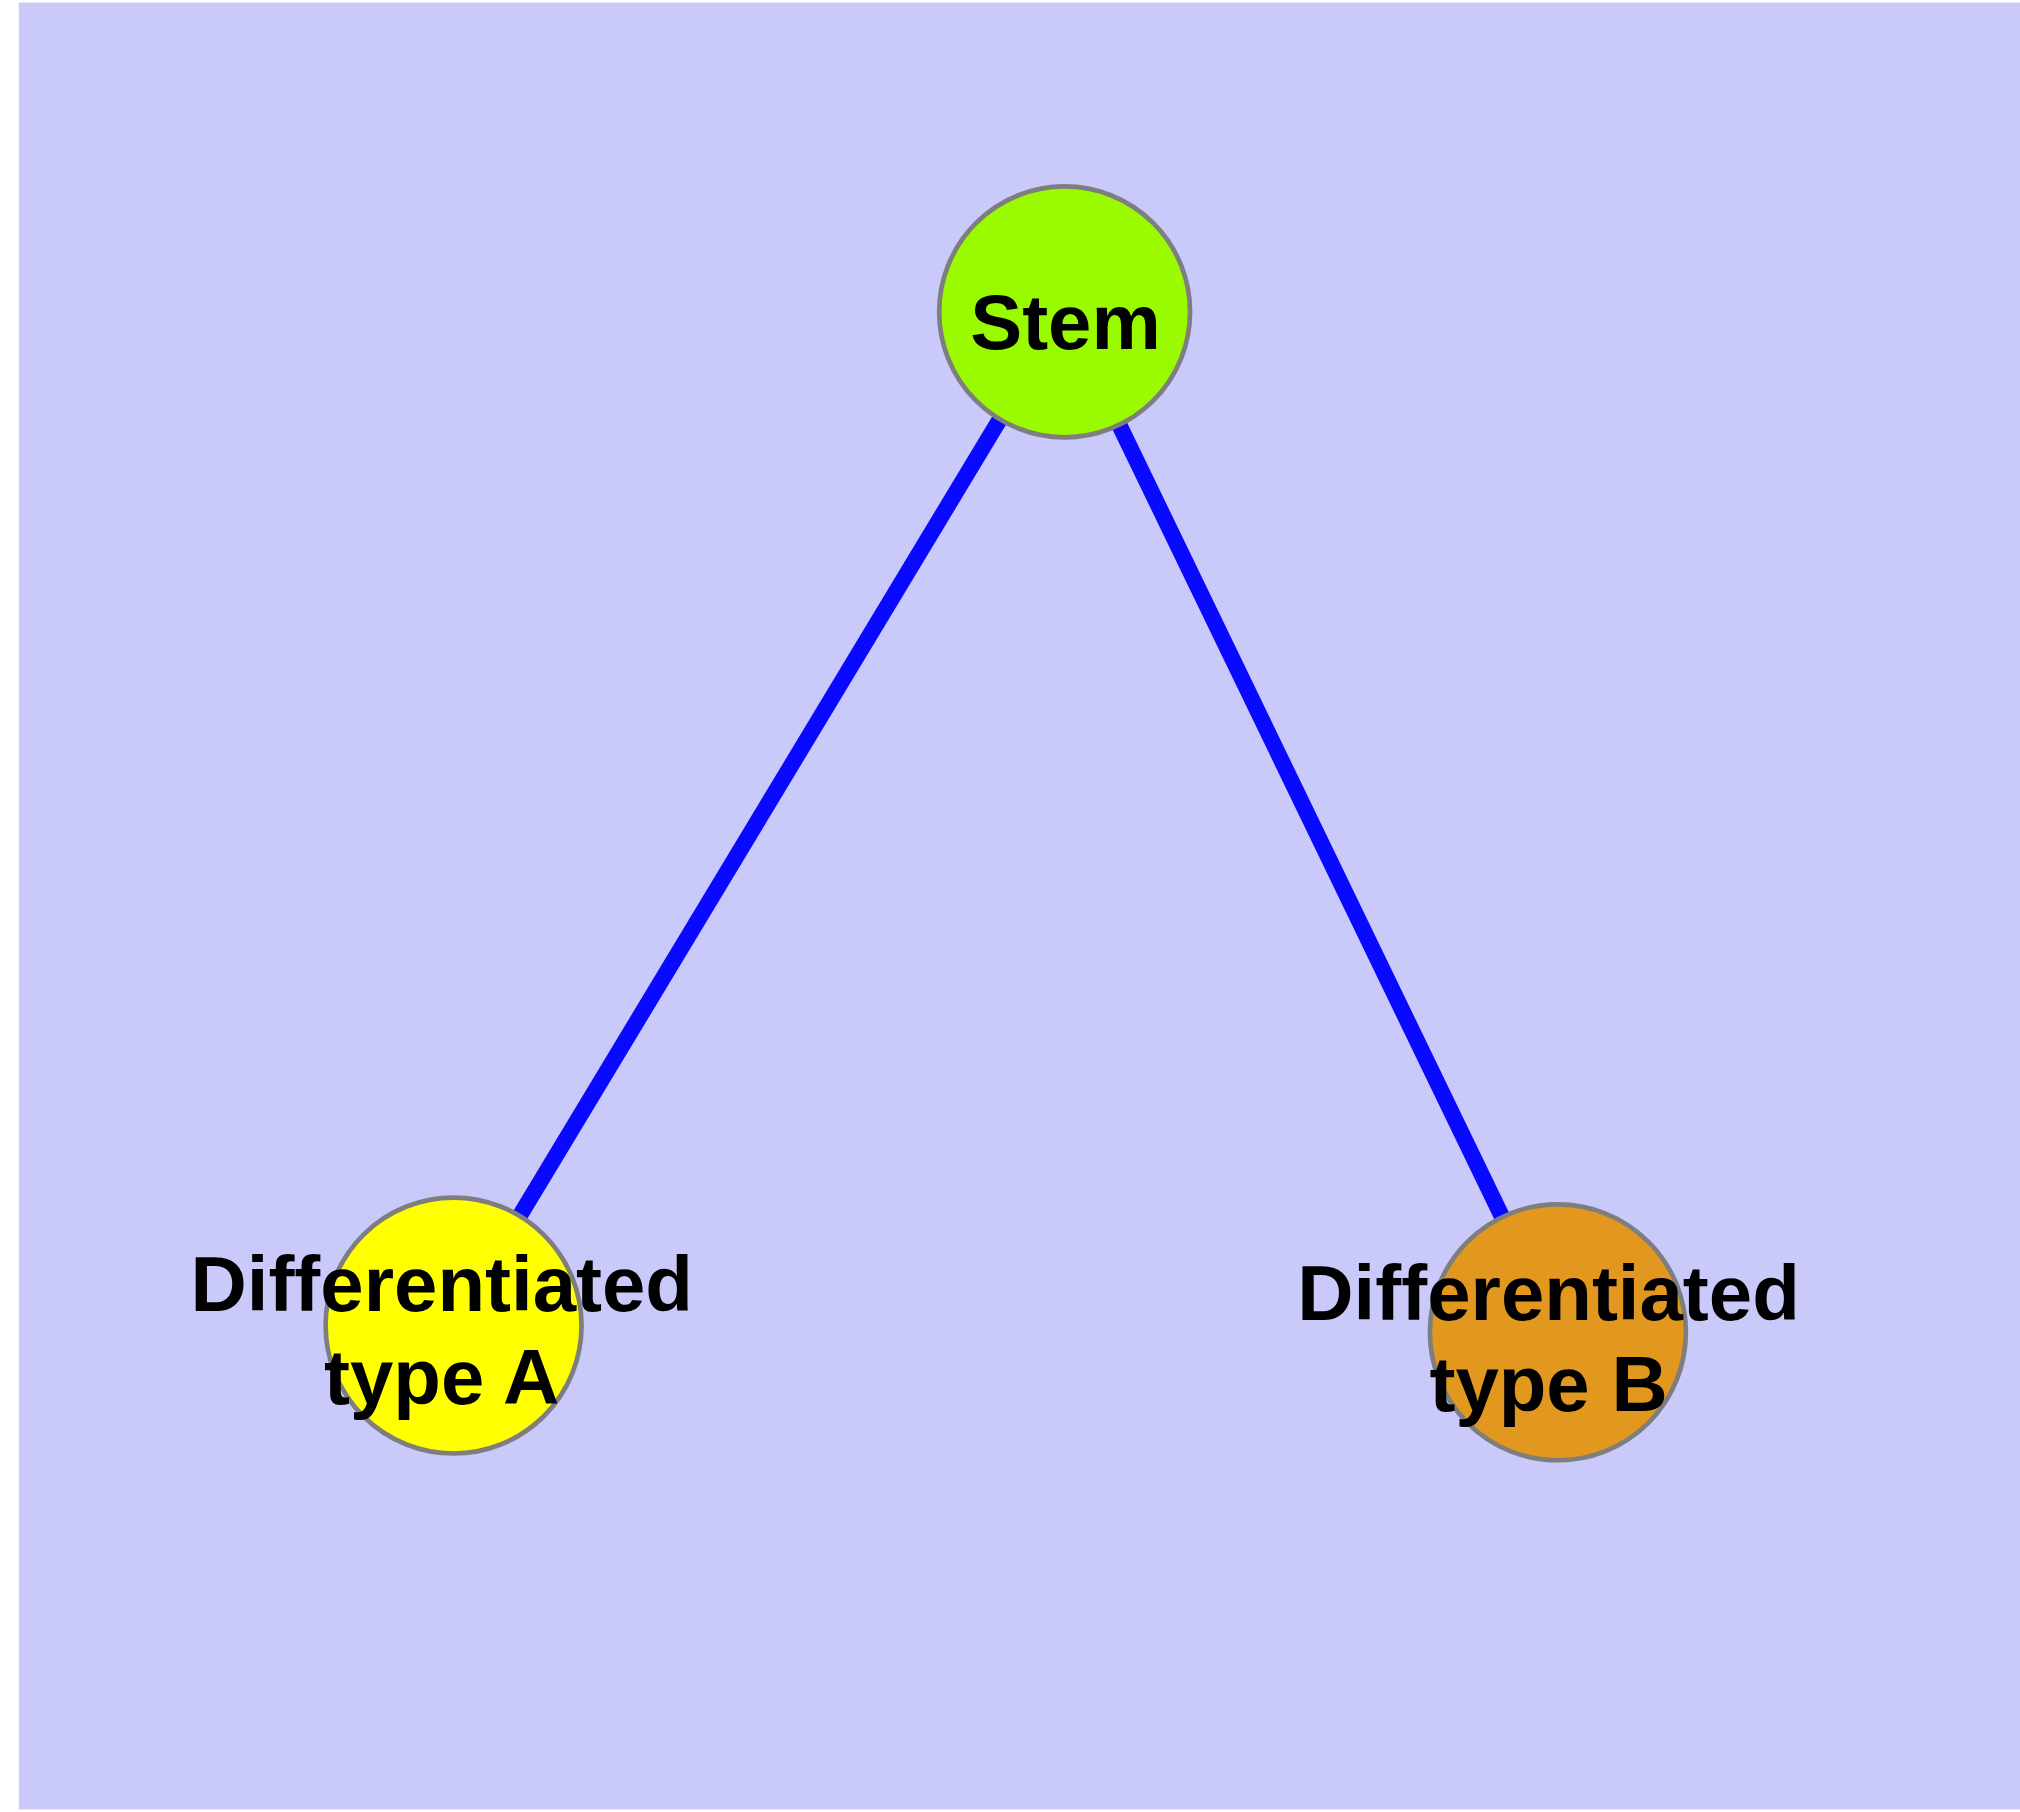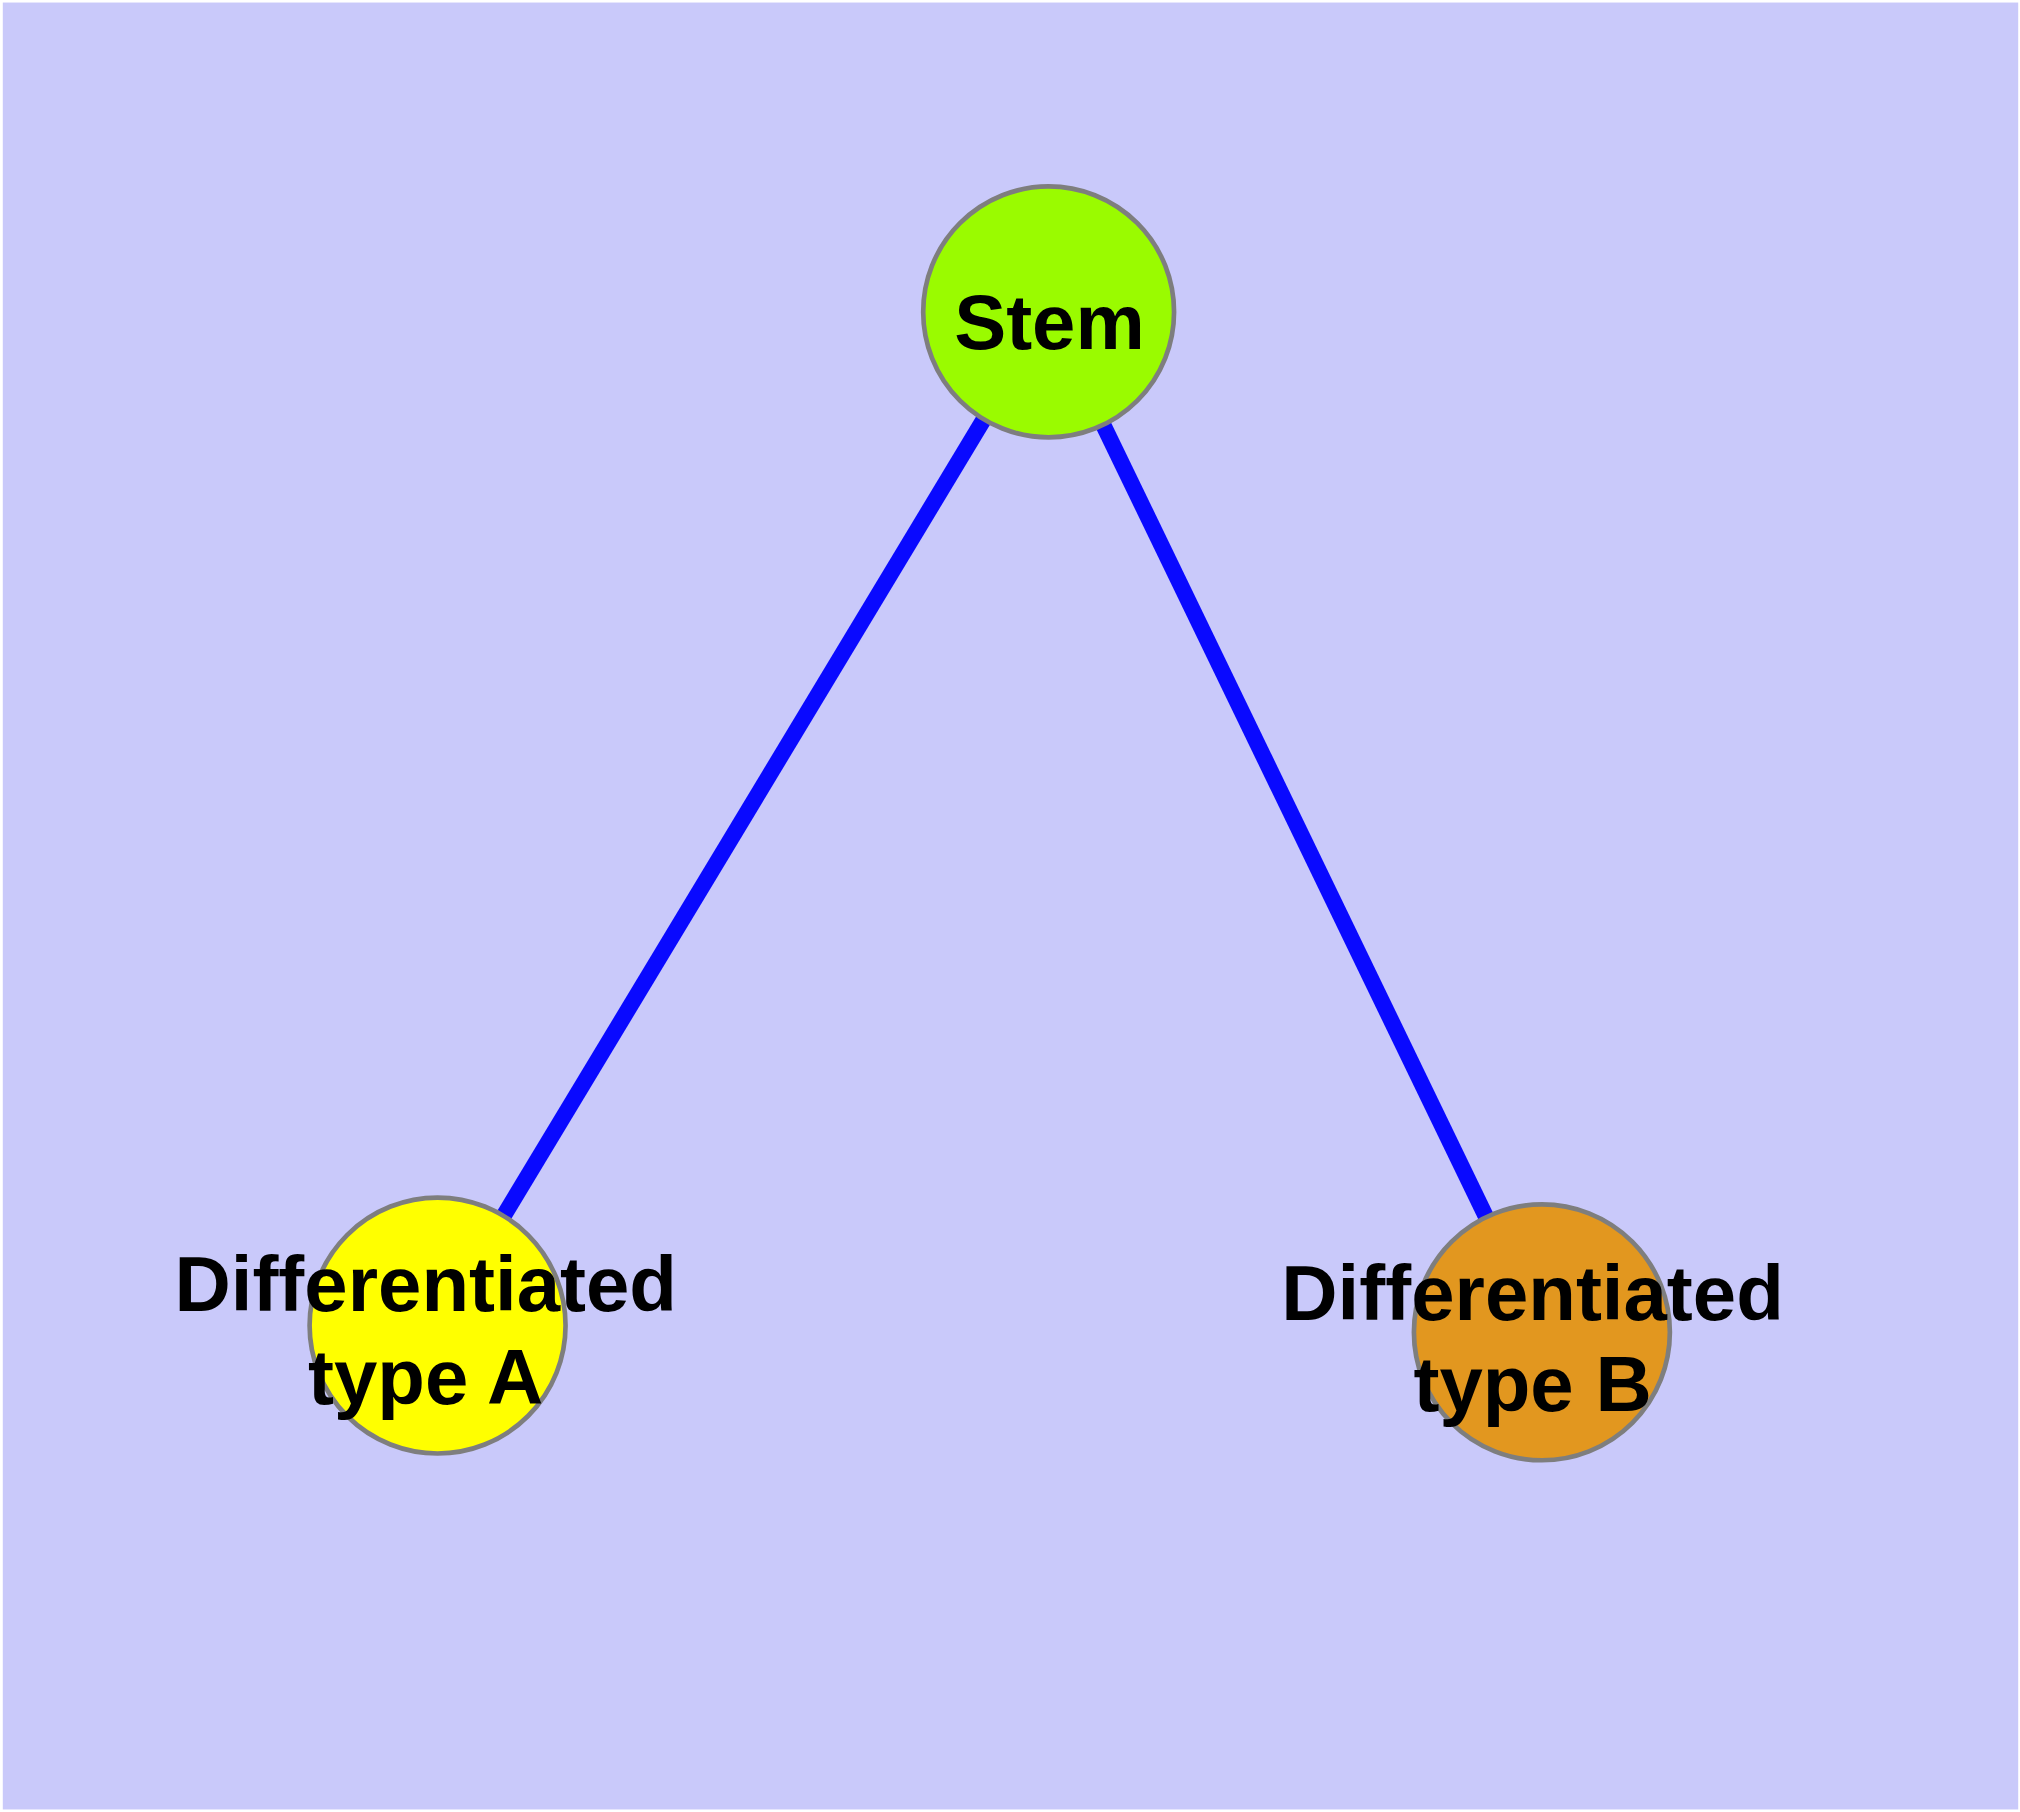--- a/index.html
+++ b/index.html
@@ -7,20 +7,21 @@
     padding: 0;
     background: #ffffff;
     width: 2021px;
     height: 1812px;
     overflow: hidden;
   }
   .canvas-wrap {
     position: relative;
     width: 1614px;
     height: 1812px;
+    margin-left: 16px;
   }
   svg.graph {
     position: absolute;
     top: 0;
     left: 0;
     display: block;
   }
   .node-label {
     font-family: "Liberation Sans", "DejaVu Sans", sans-serif;
     font-weight: bold;

